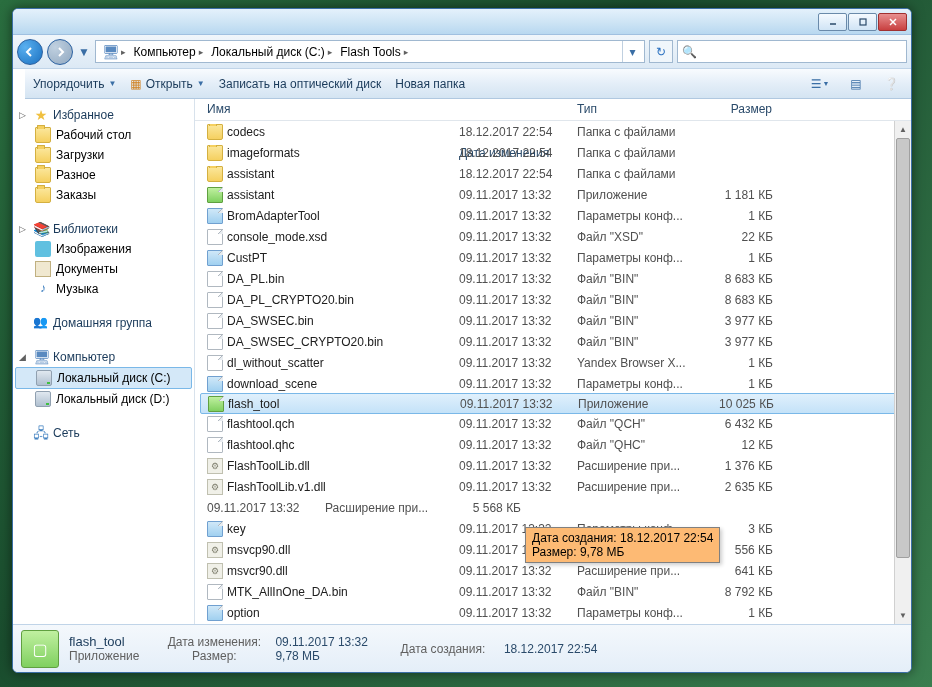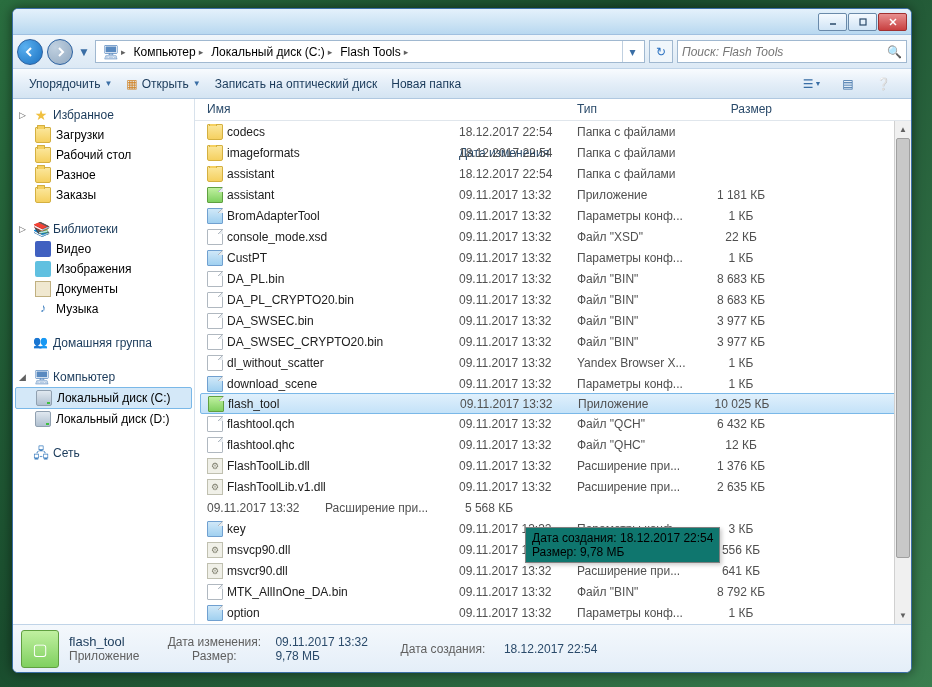--- a/index.html
+++ b/index.html
@@ -16,21 +16,21 @@
   .nav-dd { width: 14px; height: 18px; display: flex; align-items: center; justify-content: center; color: #3a6ea5; }
   .breadcrumb { flex: 1; height: 23px; background: #fff; border: 1px solid #a0b8d0; display: flex; align-items: center; padding: 0 2px; }
   .bc-seg { display: flex; align-items: center; gap: 3px; padding: 0 4px; height: 100%; }
   .bc-arr { color: #606060; font-size: 9px; }
   .bc-end { margin-left: auto; display: flex; }
   .bc-btn { width: 20px; height: 21px; border-left: 1px solid #c0d0e0; display: flex; align-items: center; justify-content: center; color: #3a6ea5; }
   .refresh-btn { width: 24px; height: 23px; border: 1px solid #a0b8d0; background: #f0f6fb; display: flex; align-items: center; justify-content: center; color: #2a70c0; }
   .search { width: 230px; height: 23px; border: 1px solid #a0b8d0; background: #fff; display: flex; align-items: center; padding: 0 4px; }
   .search input { flex: 1; border: none; outline: none; font-style: italic; color: #808080; }
   .search-icon { color: #3a6ea5; }
-  .toolbar { height: 30px; background: linear-gradient(to bottom, #f8fbfe 0%, #e4eef8 50%, #d4e4f2 100%); display: flex; align-items: center; padding: 0 16px; gap: 14px; border-bottom: 1px solid #b0c8e0; }
+  .toolbar { height: 30px; background: linear-gradient(to bottom, #f8fbfe 0%, #e4eef8 50%, #d4e4f2 100%); display: flex; align-items: center; padding: 0 8px; gap: 14px; border-bottom: 1px solid #b0c8e0; margin-left: 12px; }
   .tb-item { display: flex; align-items: center; gap: 4px; color: #1a3a5a; cursor: default; }
   .tb-item .dd { font-size: 8px; color: #3a6ea5; }
   .tb-spacer { flex: 1; }
   .tb-icon { width: 22px; height: 20px; display: flex; align-items: center; justify-content: center; color: #3a6ea5; border: 1px solid transparent; }
   .content { flex: 1; display: flex; overflow: hidden; }
   .sidebar { width: 182px; background: #fff; border-right: 1px solid #d8e2ec; padding: 6px 0; overflow: hidden; }
   .sb-group { margin-bottom: 14px; }
   .sb-head { display: flex; align-items: center; gap: 4px; padding: 2px 8px 2px 6px; color: #1a3a5a; }
   .sb-item { display: flex; align-items: center; gap: 5px; padding: 2px 8px 2px 22px; cursor: default; }
   .sb-item.selected { background: #d4e8f8; border: 1px solid #7ab8e8; border-radius: 2px; margin: 0 2px; padding-left: 20px; }
@@ -51,28 +51,28 @@
   .c-date { width: 118px; margin-top: 44px; }
   .c-type { width: 132px; }
   .c-size { width: 76px; text-align: right; }
   .rows { flex: 1; overflow-y: auto; overflow-x: hidden; padding-left: 6px; }
   .row { display: flex; height: 21px; align-items: center; cursor: default; }
   .row.selected { background: linear-gradient(to bottom, #e0f0fc, #c4e2f8); border: 1px solid #7ab8e8; border-radius: 2px; margin: -1px 4px -1px -1px; padding-left: 1px; }
   .cell { padding: 0 6px; white-space: nowrap; overflow: hidden; text-overflow: ellipsis; color: #202020; }
   .c-name-cell { width: 252px; display: flex; align-items: center; gap: 4px; }
   .c-date-cell { width: 118px; color: #505050; }
   .c-type-cell { width: 132px; color: #505050; }
-  .c-size-cell { width: 76px; text-align: center; color: #505050; }
+  .c-size-cell { width: 76px; text-align: right; color: #505050; }
   .file-ico { width: 16px; height: 16px; flex-shrink: 0; background: #fff; border: 1px solid #b0b8c0; border-radius: 1px; position: relative; }
   .file-ico::after { content: ""; position: absolute; top: -1px; right: -1px; width: 5px; height: 5px; background: linear-gradient(135deg, transparent 48%, #b0b8c0 50%, #e8ecf0 52%); }
   .exe-ico { background: linear-gradient(to bottom, #d0e8f8, #a0d0f0); border-color: #70a0d0; }
   .exe-ico.green { background: linear-gradient(to bottom, #c0f0a0, #80d060); border-color: #60a040; }
   .dll-ico { width: 16px; height: 16px; background: #f0f0e8; border: 1px solid #c0c0b0; display: flex; align-items: center; justify-content: center; }
   .dll-ico::before { content: "⚙"; font-size: 9px; color: #808070; }
-  .tooltip { position: absolute; top: 428px; left: 330px; background: #0f766e; border: 1px solid #808080; padding: 3px 6px; font-size: 11px; box-shadow: 2px 2px 4px rgba(0,0,0,0.2); z-index: 10; }
+  .tooltip { position: absolute; top: 428px; left: 330px; background: #fdba74; border: 1px solid #808080; padding: 3px 6px; font-size: 11px; box-shadow: 2px 2px 4px rgba(0,0,0,0.2); z-index: 10; }
   .tooltip div { line-height: 14px; }
   .details { height: 48px; background: linear-gradient(to bottom, #f4f8fc, #e4eef8); border-top: 1px solid #c0d4e8; display: flex; align-items: center; padding: 4px 8px; gap: 10px; }
   .d-thumb { width: 38px; height: 38px; background: linear-gradient(to bottom, #c0f0a0, #80d060); border: 1px solid #60a040; border-radius: 3px; position: relative; }
   .d-thumb::after { content: "▢"; position: absolute; top: 50%; left: 50%; transform: translate(-50%,-50%); color: #fff; font-size: 16px; }
   .d-info { display: flex; flex-direction: column; }
   .d-name { font-size: 13px; color: #1a3a5a; }
   .d-type { color: #606060; }
   .d-meta { display: flex; flex-direction: column; margin-left: 10px; }
   .d-meta-row { display: flex; gap: 6px; }
   .d-label { color: #606060; text-align: center; width: 110px; }
@@ -135,21 +135,20 @@
       <div class="bc-seg">
           <span>Flash Tools</span>
           <span class="bc-arr">▸</span>
         </div>
       <div class="bc-end">
         <div class="bc-btn">▾</div>
       </div>
     </div>
     <div class="refresh-btn">↻</div>
     <div class="search">
-      <input type="text" placeholder="Поиск: Flash Tools" style="">
       <span class="search-icon">🔍</span>
     </div>
   </div>
 
   <div class="toolbar">
     <div class="tb-item">
         <span>Упорядочить</span>
         <span class="dd">▼</span>
       </div>
     <div class="tb-item">
@@ -172,44 +171,40 @@
   <div class="content">
     <div class="sidebar">
       <div class="sb-group">
         <div class="sb-head">
             <span class="tri">▷</span>
             <span class="ico star-ico">★</span>
             <span>Избранное</span>
           </div>
         <div class="sb-item">
             <span class="ico folder-ico"></span>
+            <span>Рабочий стол</span>
+          </div>
+        <div class="sb-item">
+            <span class="ico folder-ico"></span>
             <span>Загрузки</span>
-          </div>
-        <div class="sb-item">
-            <span class="ico folder-ico"></span>
-            <span>Рабочий стол</span>
           </div>
         <div class="sb-item">
             <span class="ico folder-ico"></span>
             <span>Разное</span>
           </div>
         <div class="sb-item">
             <span class="ico folder-ico"></span>
             <span>Заказы</span>
           </div>
       </div>
       <div class="sb-group">
         <div class="sb-head">
             <span class="tri">▷</span>
             <span class="ico lib-ico">📚</span>
             <span>Библиотеки</span>
-          </div>
-        <div class="sb-item">
-            <span class="ico" style="background:#4060c0;border-radius:2px"></span>
-            <span>Видео</span>
           </div>
         <div class="sb-item">
             <span class="ico" style="background:#60c0e0;border-radius:2px"></span>
             <span>Изображения</span>
           </div>
         <div class="sb-item">
             <span class="ico" style="background:#f0e8d0;border:1px solid #c0b080"></span>
             <span>Документы</span>
           </div>
         <div class="sb-item">

